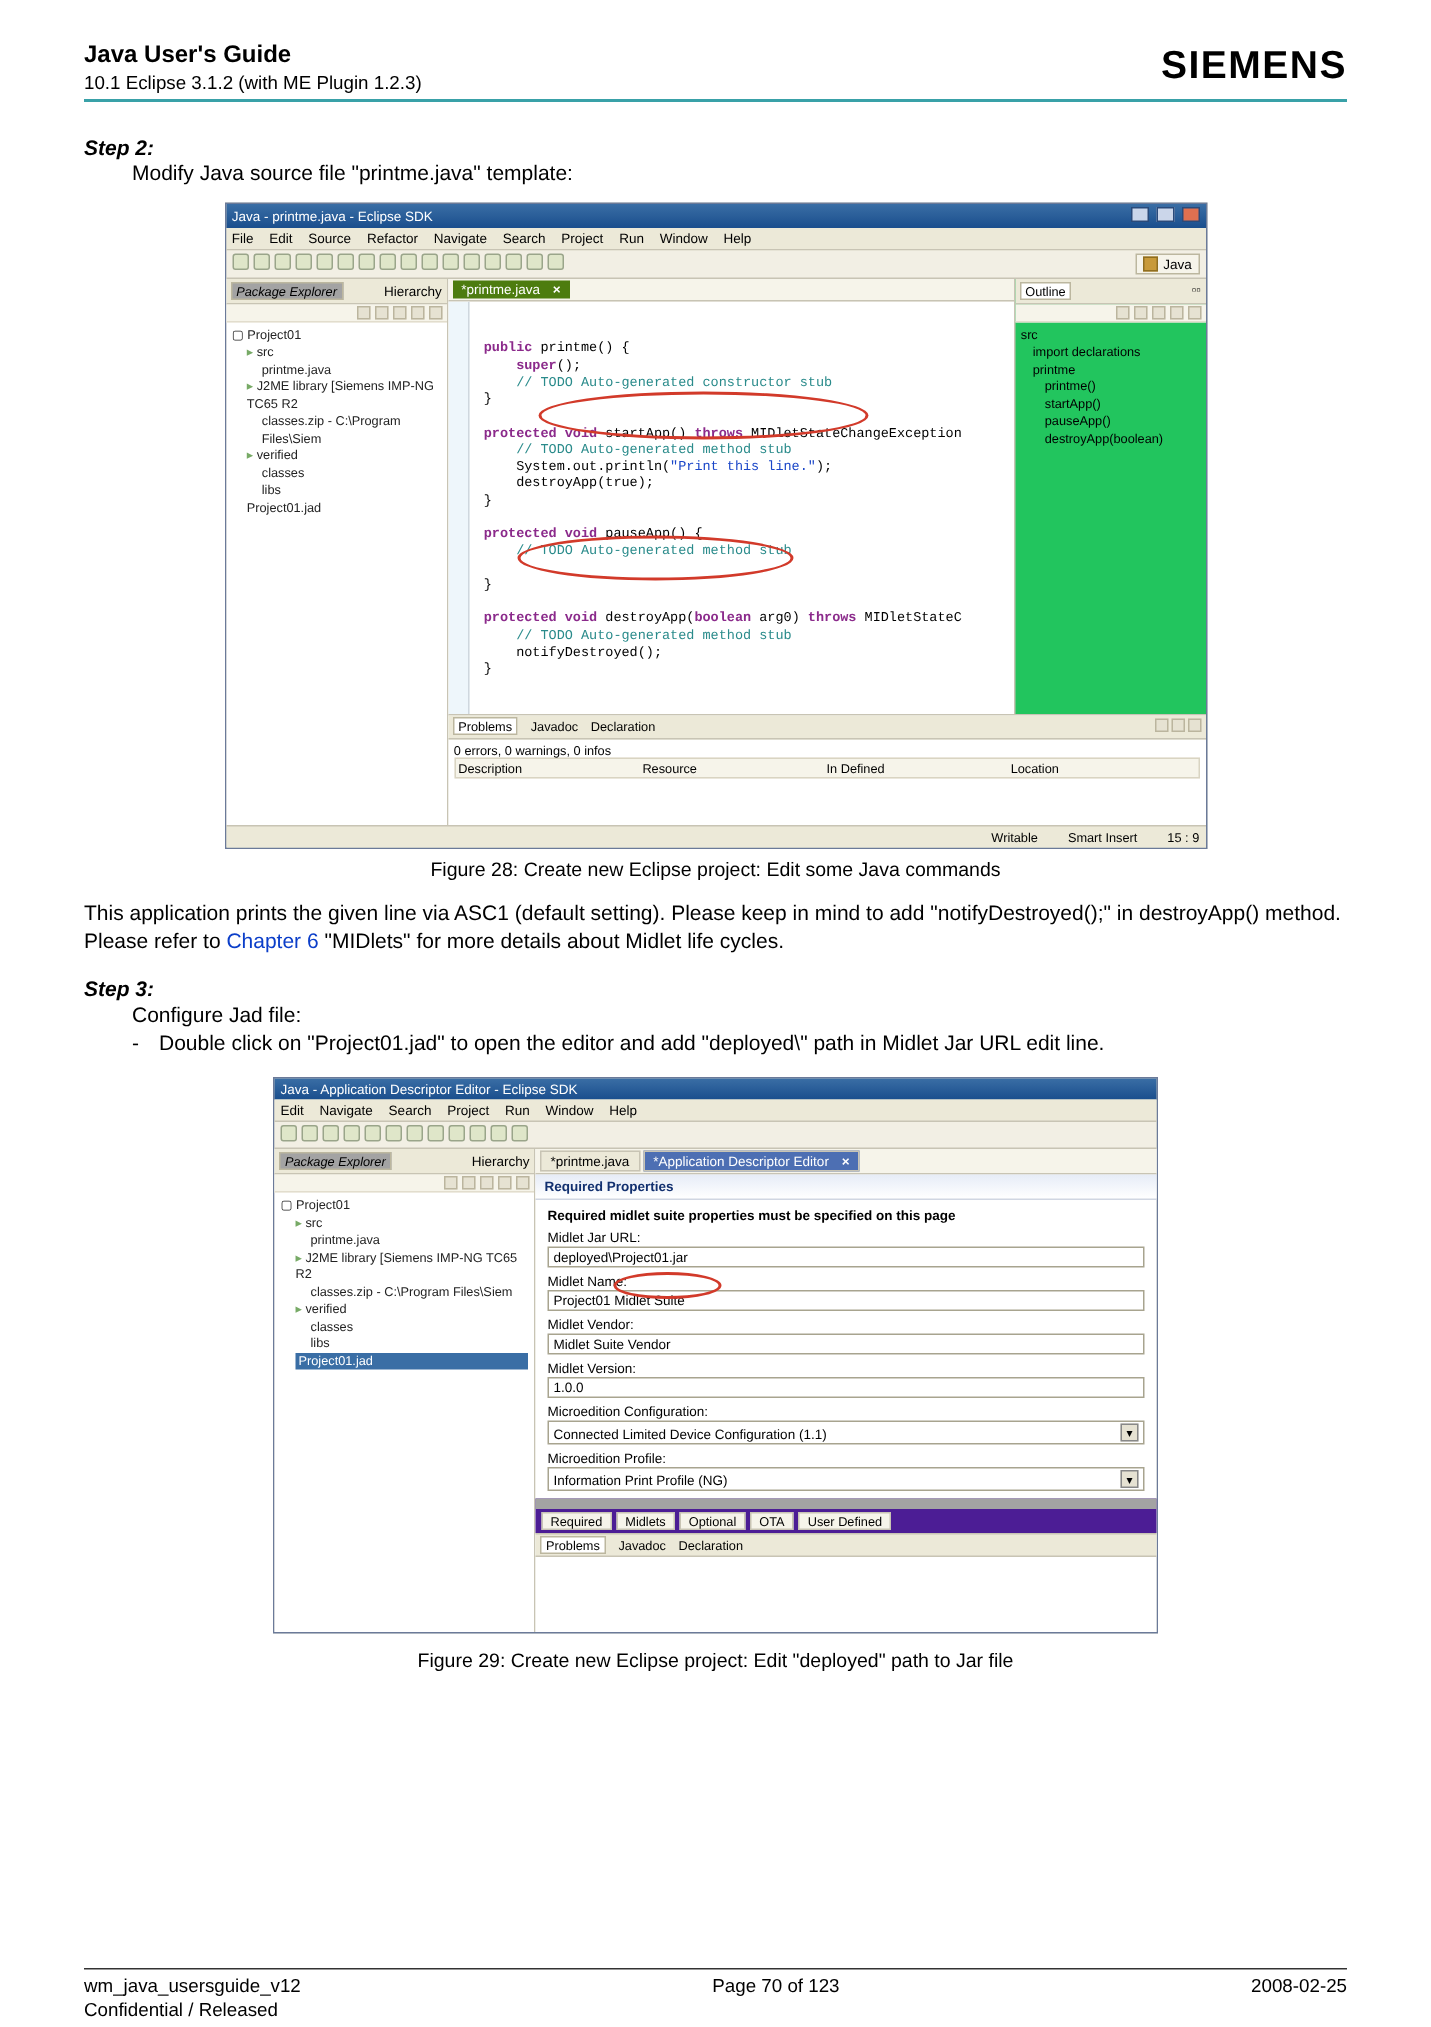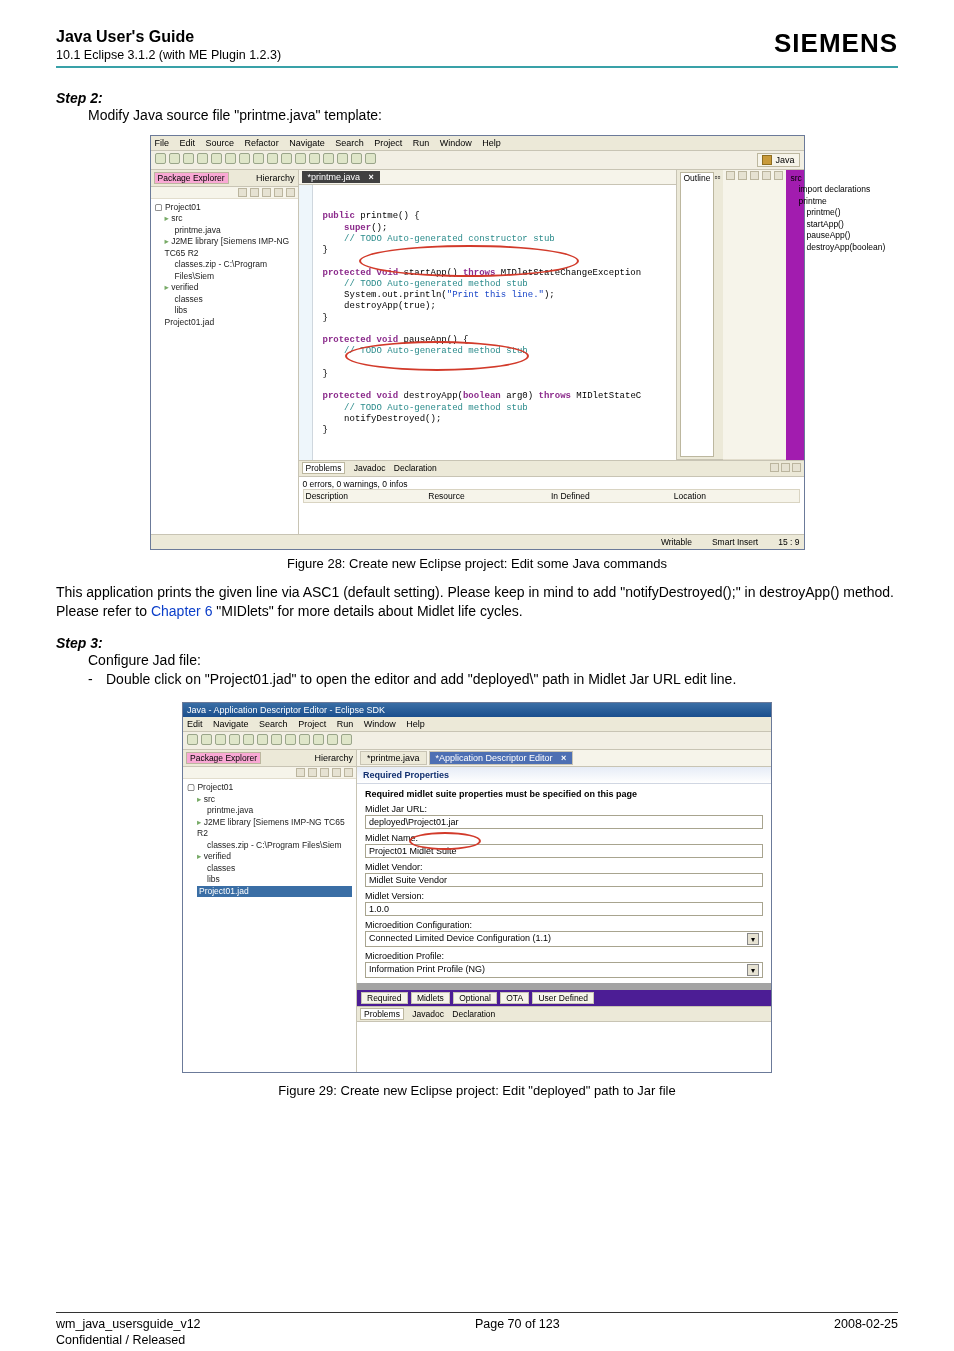--- a/index.html
+++ b/index.html
@@ -85,35 +85,35 @@
   .persp .jicon { width:10px; height:10px; background:#c89a3a; border:1px solid #8f6e20; }
   .workarea { display:flex; height:290px; }
   .wa-left {
     width:148px; border-right:1px solid #c8c4b4; background:#fff;
     display:flex; flex-direction:column;
   }
   .wa-left-tabs {
     background:#ece9d8; padding:2px 3px; border-bottom:1px solid #c8c4b4;
     display:flex; justify-content:space-between; align-items:center;
   }
-  .wa-left-tabs .t1{ background:#f9a8d4; padding:0 3px; border:1px solid #bcb79f; font-size:8.5px;}
+  .wa-left-tabs .t1{ background:#a3a3a3; padding:0 3px; border:1px solid #bcb79f; font-size:8.5px;font-style:italic;}
   .mini-tb { padding:1px 3px; border-bottom:1px solid #e2ddcd; background:#f6f4ea;
              display:flex; gap:3px; justify-content:flex-end;}
   .mini-tb span{ width:9px; height:9px; background:#e6e2d2; border:1px solid #bbb59e; display:inline-block;}
   .tree { padding:3px 4px; font-size:8.5px; line-height:1.35; color:#222; flex:1; overflow:hidden; }
   .tree .proj::before{content:"▢ ";}
   .tree ul{ list-style:none; margin-left:10px;}
   .tree .ico-folder::before{content:"▸ "; color:#7a6;}
   .tree .ico-jar::before{content:"▸ "; color:#7a6;}
   .wa-center { flex:1; display:flex; flex-direction:column; background:#fff; position:relative; }
   .ed-tab {
     background:#f6f4ea; border-bottom:1px solid #c8c4b4; padding:1px 3px;
   }
   .ed-tab .tab-active{
-    display:inline-block; background:#404040; color:#fff; padding:1px 6px;
+    display:inline-block; background:#4d7c0f; color:#fff; padding:1px 6px;
   }
   .ed-tab .tab-active .x{ margin-left:6px; font-weight:bold; }
   .code {
     font-family: "Courier New", monospace; font-size:9px; line-height:1.25;
     padding:4px 6px; flex:1; position:relative; white-space:pre; overflow:hidden;
   }
   .gutter{
     position:absolute; left:0; top:0; bottom:0; width:14px; background:#eef6fb;
     border-right:1px solid #cfd7de;
   }
@@ -122,21 +122,21 @@
   .cm{ color:#2a8b8b; }
   .str{ color:#1a46c8; }
   .cls{ }
   .oval{
     position:absolute; border:2px solid #d23a2a; border-radius:50%;
     pointer-events:none;
   }
   .oval1{ left:60px; top:60px; width:220px; height:32px; }
   .oval2{ left:46px; top:156px; width:184px; height:30px; }
   .wa-right{
-    width:128px; border-left:1px solid #c8c4b4; background:#a21caf; display:flex; flex-direction:row;
+    width:128px; border-left:1px solid #c8c4b4; background:#22c55e; display:flex; flex-direction:column;
   }
   .wa-right-tabs{ background:#ece9d8; padding:2px 3px; border-bottom:1px solid #c8c4b4; font-size:8.5px; display:flex; justify-content:space-between;}
   .wa-right-tabs .t1{ background:#fff; padding:0 3px; border:1px solid #bcb79f;}
   .outline-tb{ padding:1px 3px; border-bottom:1px solid #e2ddcd; background:#f6f4ea; display:flex; gap:3px; justify-content:flex-end;}
   .outline-tb span{ width:9px;height:9px;background:#e6e2d2;border:1px solid #bbb59e;display:inline-block;}
   .outline{ padding:3px 4px; font-size:8.5px; line-height:1.35; }
   .outline ul{ list-style:none; margin-left:8px;}
   .bottom-panel{
     border-top:1px solid #c8c4b4; background:#fff; height:74px;
   }
@@ -167,21 +167,21 @@
   .ed2-tabs .tab.active{ background:#4d6fb3; color:#fff;}
   .form-hd{
     background:linear-gradient(#e6ecf7,#fff); padding:3px 6px; font-weight:bold;
     border-bottom:1px solid #d0d6e2; color:#12306f;
   }
   .form-body{ padding:5px 8px; font-size:9px; }
   .form-body .note{ margin-bottom:5px;font-weight:bold; }
   .fld-label{ margin-top:4px; }
   .fld-input{
     border:1px solid #a8a48f; background:#fff; padding:1px 3px; margin-top:1px;
-    display:flex; justify-content:space-between; align-items:flex-start;
+    display:flex; justify-content:space-between; align-items:flex-end;
   }
   .fld-input .dd{
     width:12px;height:12px; border:1px solid #888; background:#e6e2d2;
     display:inline-flex; align-items:center; justify-content:center; font-size:8px;
   }
   .oval3{
     position:absolute; border:2px solid #d23a2a; border-radius:50%;
     left:52px; top:48px; width:72px; height:18px; pointer-events:none;
   }
   .bot-tabs2{
@@ -207,20 +207,28 @@
       <div class="guide-title">Java User's Guide</div>
       <div class="guide-sub">10.1 Eclipse 3.1.2 (with ME Plugin 1.2.3)</div>
     </div>
     <div class="siemens">SIEMENS</div>
   </div>
 
   <div class="step">Step 2:</div>
   <div class="body-text indent1">Modify Java source file "printme.java" template:</div>
 
   <div class="shot shot1">
+    <div class="titlebar">
+      <span>Java - printme.java - Eclipse SDK</span>
+      <span class="wbtns">
+        <span></span>
+        <span></span>
+        <span class="red"></span>
+      </span>
+    </div>
     <div class="menubar">
       <span>File</span>
       <span>Edit</span>
       <span>Source</span>
       <span>Refactor</span>
       <span>Navigate</span>
       <span>Search</span>
       <span>Project</span>
       <span>Run</span>
       <span>Window</span>

